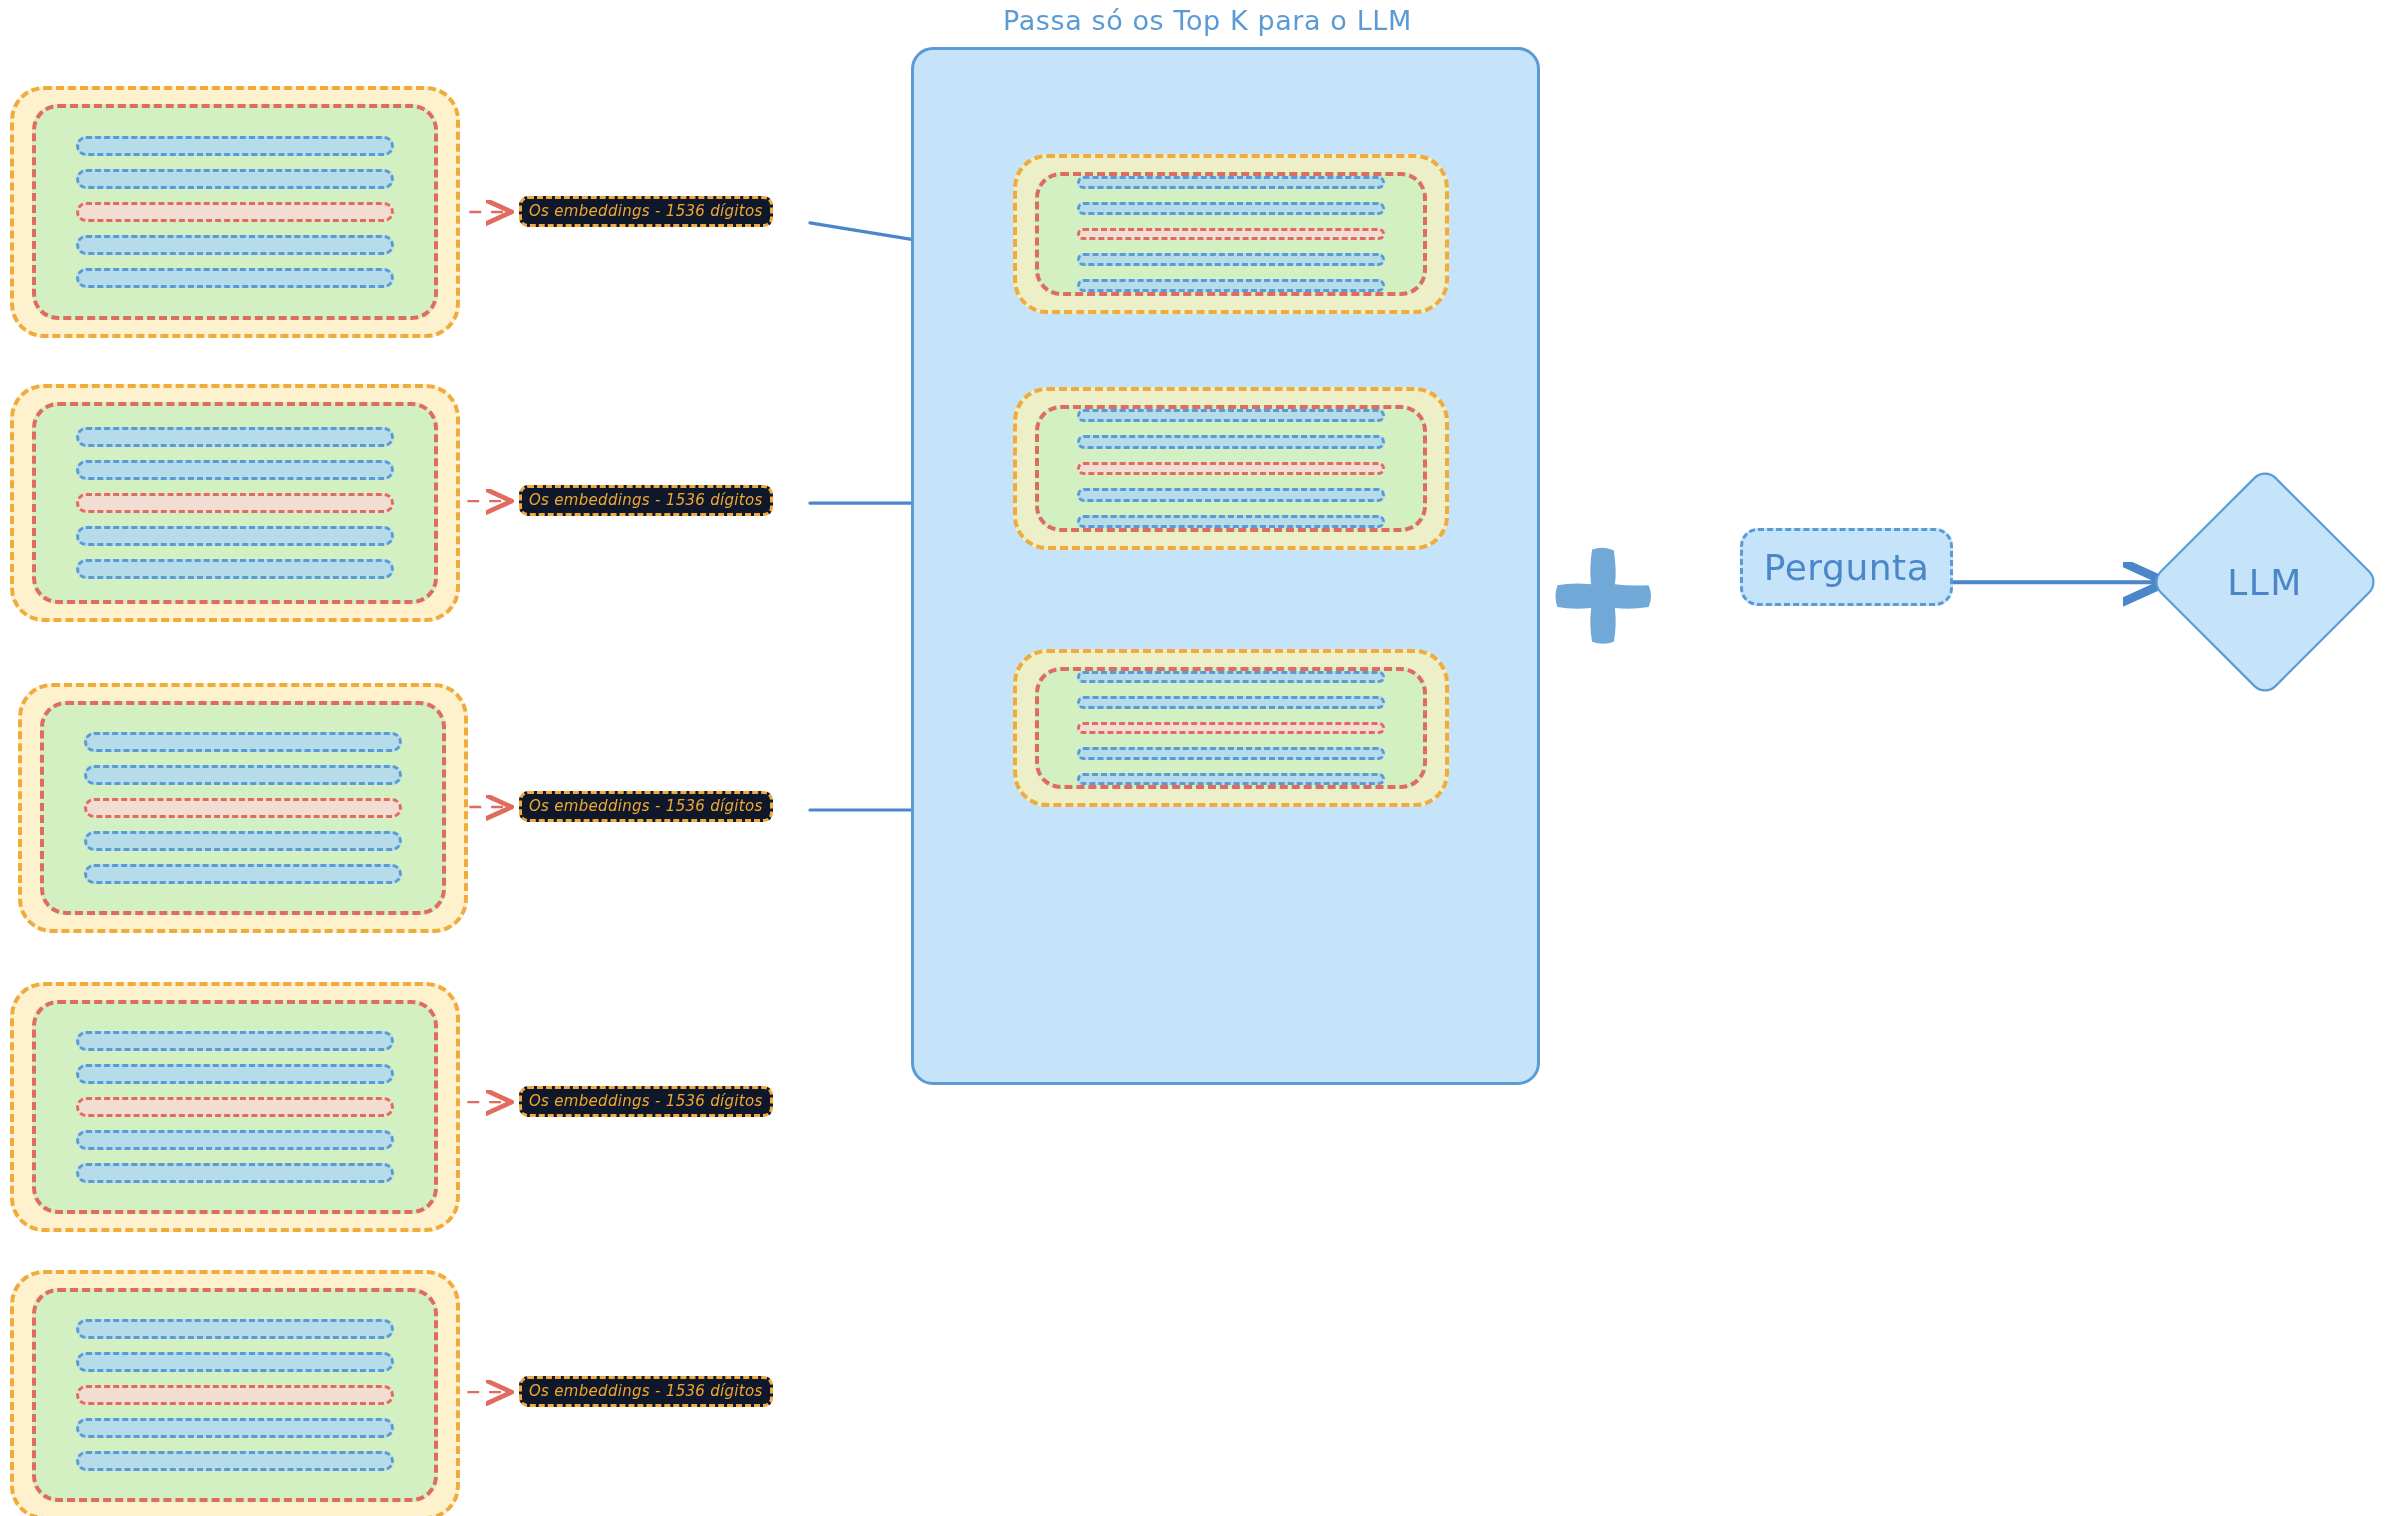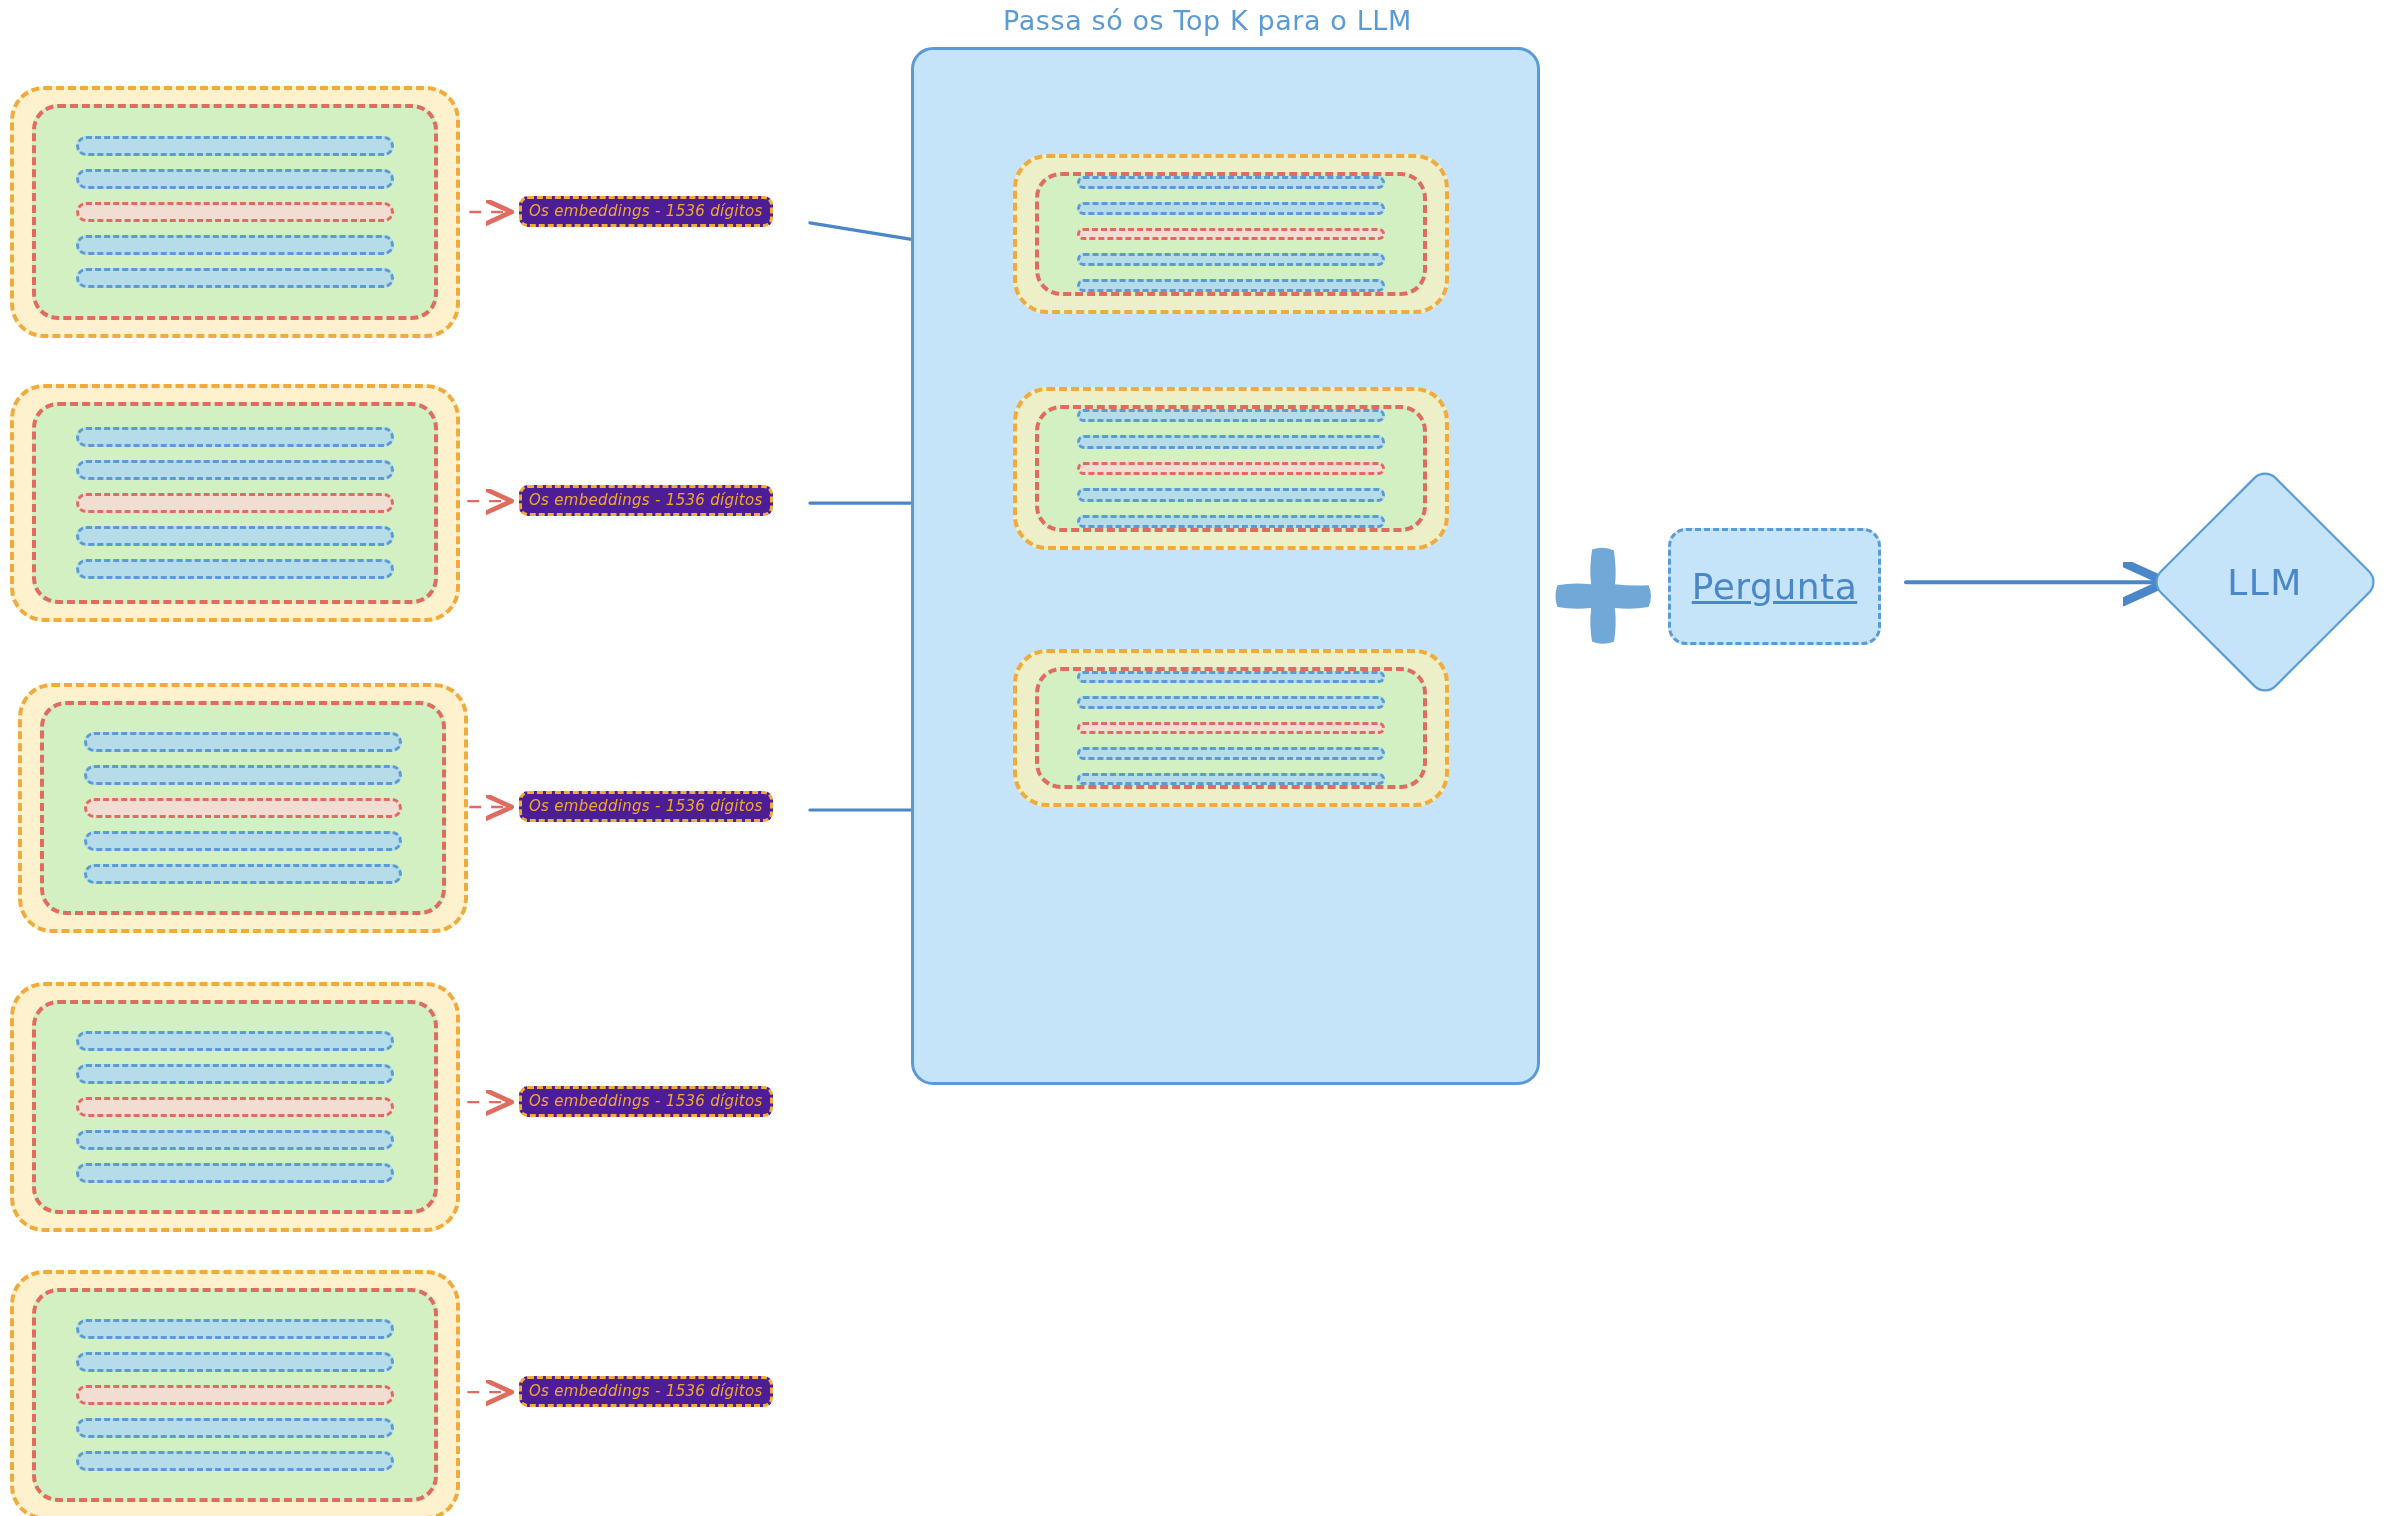--- a/index.html
+++ b/index.html
@@ -54,21 +54,21 @@
     border: 3px dashed #5b9bd5;
   }
   .doc-row.red {
     background: #f2ddd2;
     border: 3px dashed #e06c60;
   }
 
   
   .emb-label {
     position: absolute;
-    background: #4c1d95;
+    background: #0f172a;
     border: 3px dashed #f0ab3c;
     border-radius: 9px;
     color: #f0a830;
     font-family: "DejaVu Sans", sans-serif;
     font-size: 15px;
     font-style: italic;
     letter-spacing: 0.3px;
     padding: 3px 7px 4px 7px;
     white-space: nowrap;
     box-sizing: border-box;
@@ -264,21 +264,21 @@
       <div class="doc-row blue"></div>
     </div>
   </div>
 
   <div class="emb-label" style="left:519px; top:196px;">Os embeddings - 1536 dígitos</div>
   <div class="emb-label" style="left:519px; top:485px;">Os embeddings - 1536 dígitos</div>
   <div class="emb-label" style="left:519px; top:791px;">Os embeddings - 1536 dígitos</div>
   <div class="emb-label" style="left:519px; top:1086px;">Os embeddings - 1536 dígitos</div>
   <div class="emb-label" style="left:519px; top:1376px;">Os embeddings - 1536 dígitos</div>
 
-  <div id="pergunta-box" style="left:1668px; top:528px; width:213px; height:117px;text-decoration:underline;">
+  <div id="pergunta-box" style="left:1740px; top:528px; width:213px; height:78px;">
     <span>Pergunta</span>
   </div>
 
   <div id="llm-diamond" style="left:2151px; top:468px;text-decoration:underline;">
     <div class="shape"></div>
     <div class="llm-text">LLM</div>
   </div>
 
 </div>
 

